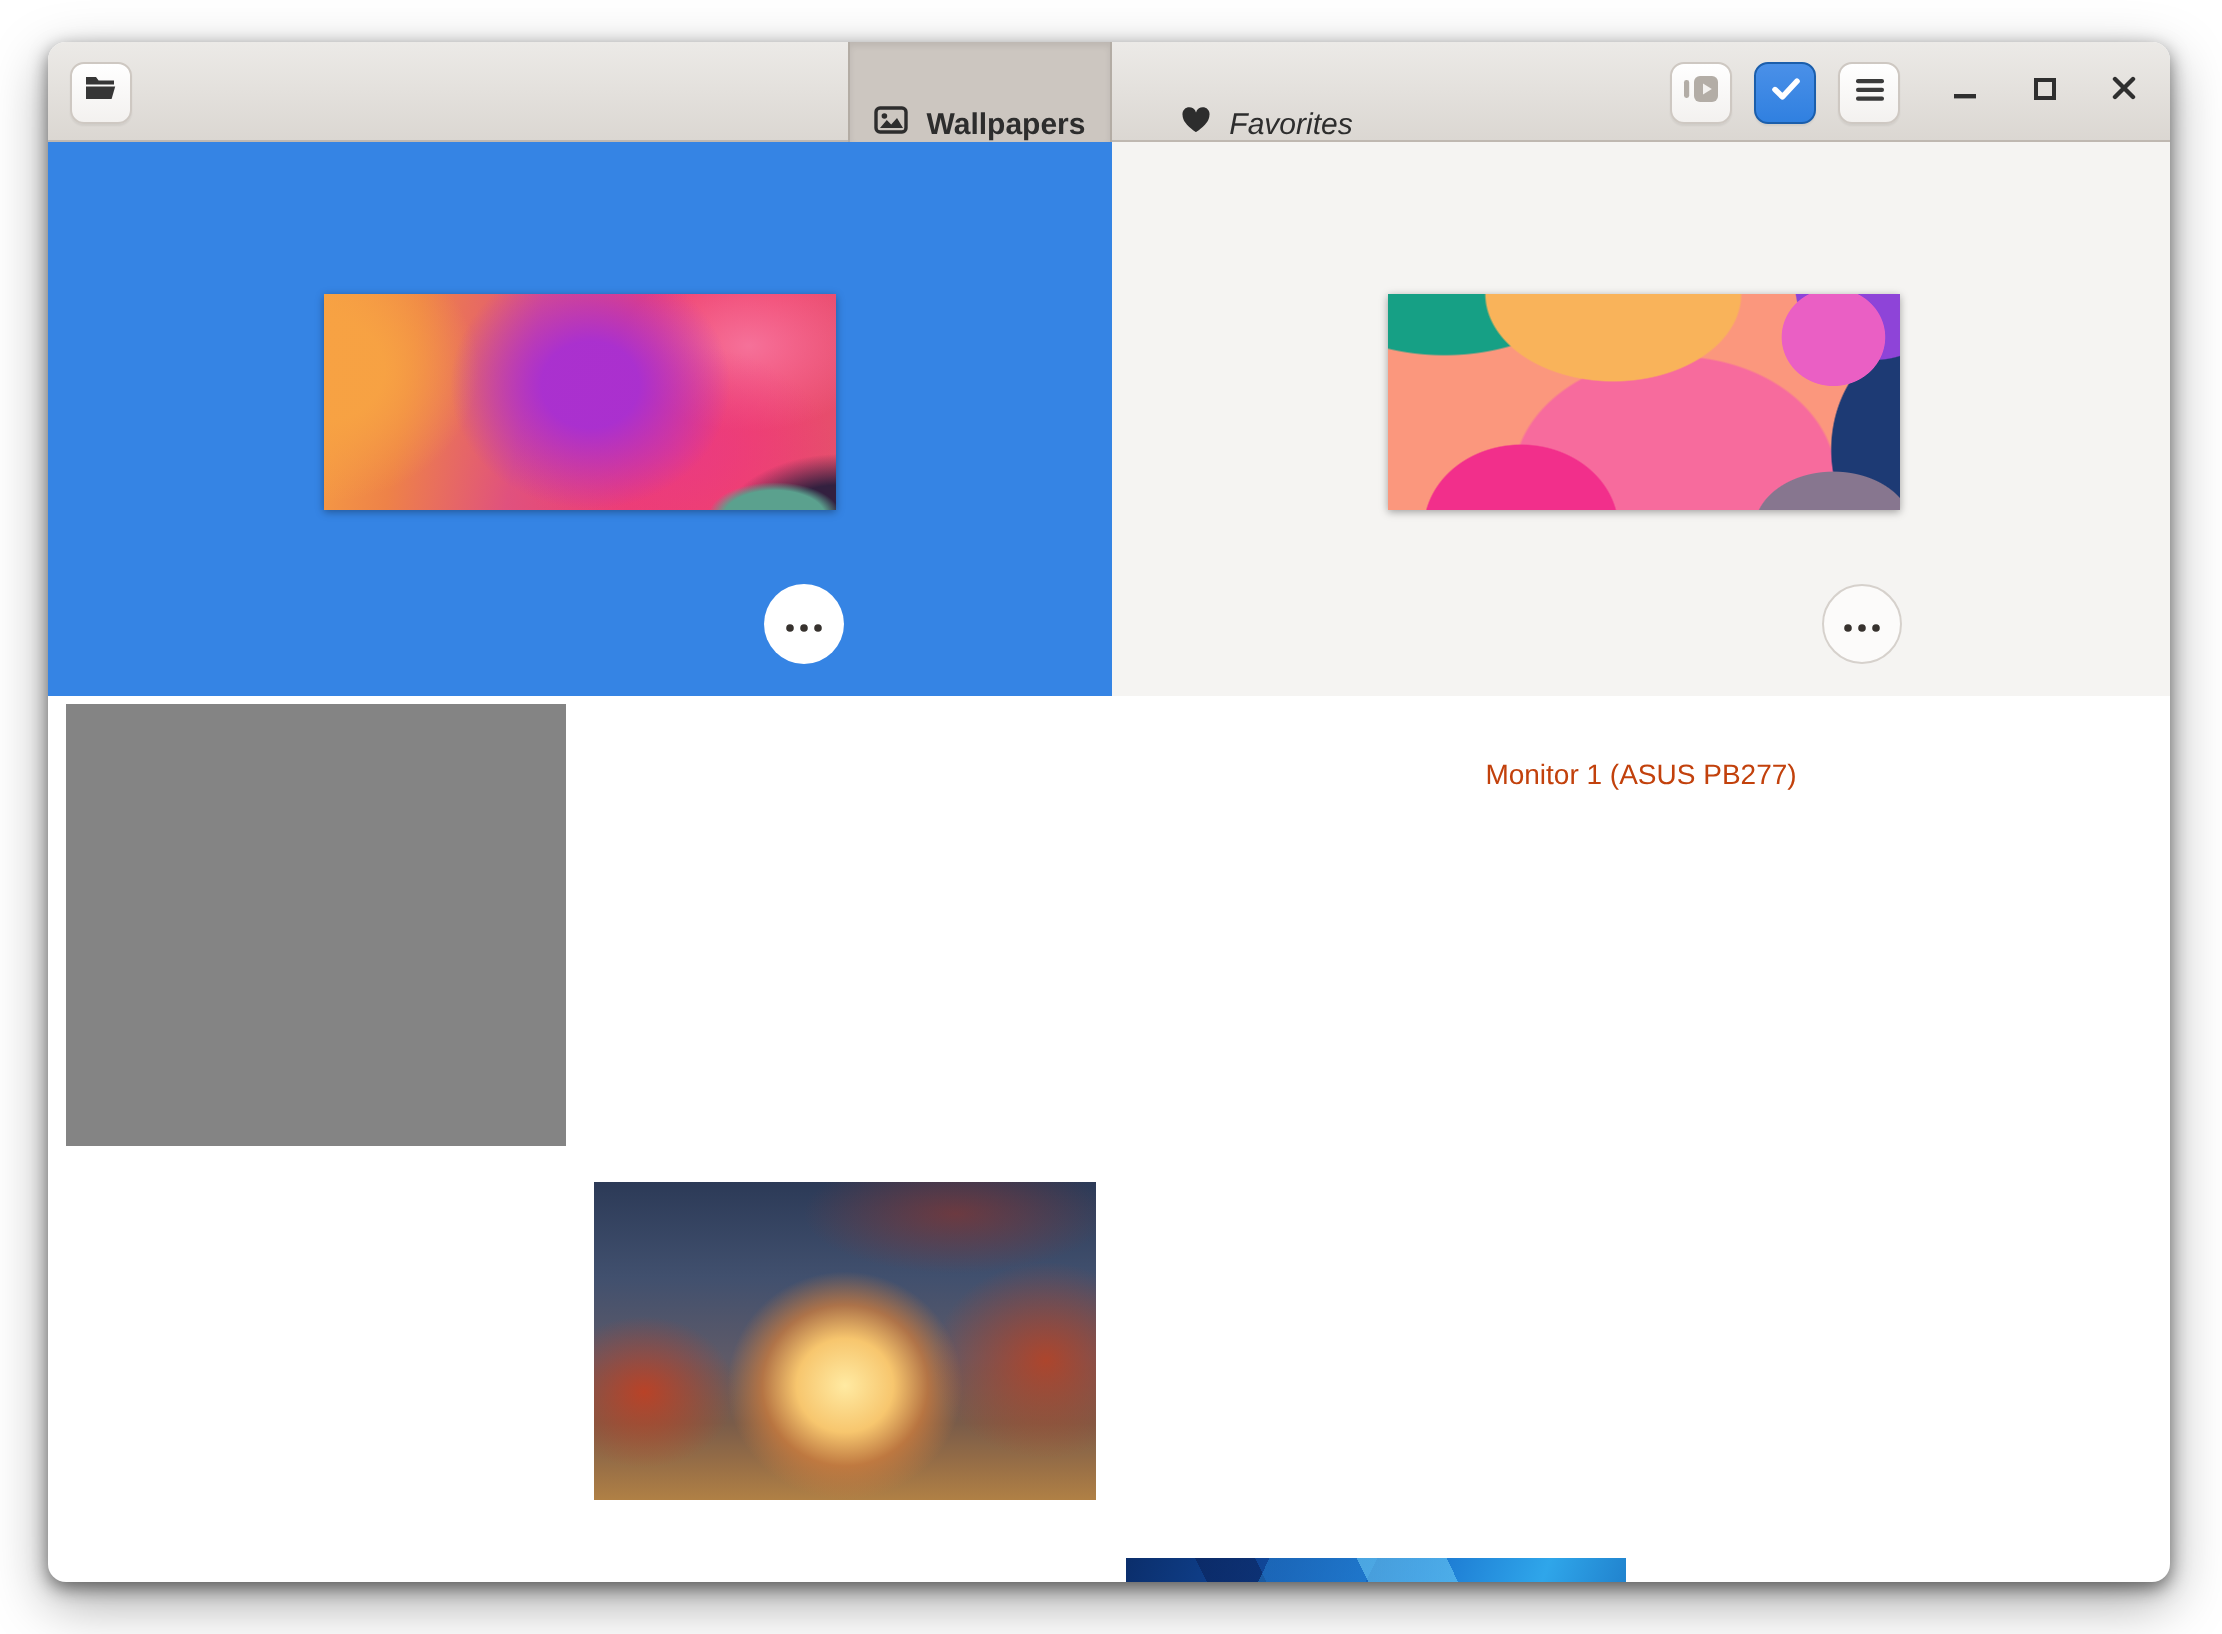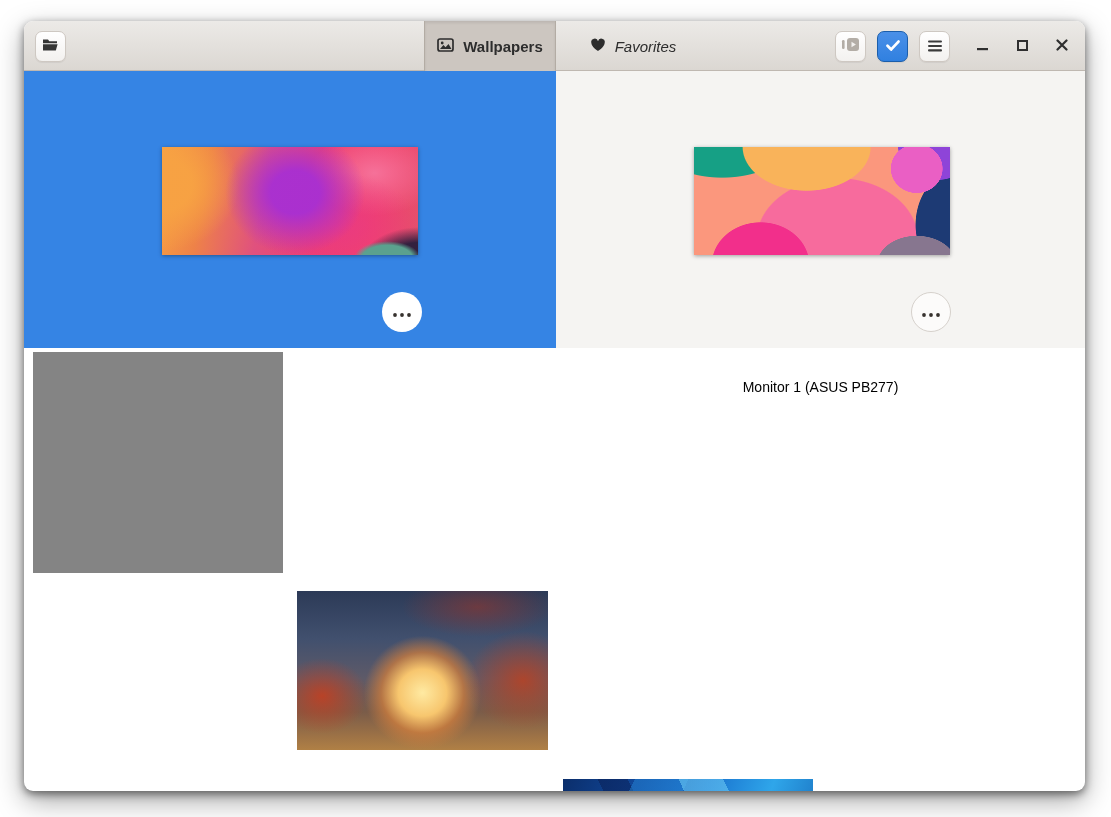--- a/index.html
+++ b/index.html
@@ -23,21 +23,21 @@
   .hbtn{
     position:absolute;top:10px;width:31px;height:31px;border-radius:7px;
     background:linear-gradient(#ffffff,#f3f1ef);
     border:1px solid #cec8c2;box-sizing:border-box;
     display:flex;align-items:center;justify-content:center;
     color:#3b3b3b;box-shadow:0 1px 1px rgba(0,0,0,.06);
   }
   .hbtn.accent{background:linear-gradient(#4a90e8,#3080e0);border-color:#1b5eab;color:#ffffff;}
   .hbtn.disabled{color:#b3ada6;}
   .tab{
-    position:absolute;top:0;height:50px;display:flex;align-items:center;gap:9px;
+    position:absolute;top:0;height:50px;display:flex;align-items:flex-end;gap:9px;
     color:#2d2d2d;font-size:15px;justify-content:center;box-sizing:border-box;
   }
   .tab.active{
     left:400px;width:132px;background:#ccc6c0;
     border-left:1px solid #b3aca4;border-right:1px solid #b3aca4;
     box-shadow:inset 0 2px 3px rgba(0,0,0,.08);font-weight:bold;
   }
   .tab.plain{left:536px;width:146px;font-weight:normal;font-style:italic;}
   .winctl{
     position:absolute;top:0;height:50px;width:34px;display:flex;
@@ -50,21 +50,21 @@
   .panel.unselected{left:532px;width:529px;background:#f5f4f2;}
   .mon-thumb{
     position:absolute;left:138px;top:76px;width:256px;height:108px;
     box-shadow:0 1px 4px rgba(0,0,0,.35);
   }
   .panel-label{
     position:absolute;left:0;top:308px;width:100%;text-align:center;
     font-size:14px;
   }
   .panel.selected .panel-label{color:#ffffff;}
-  .panel.unselected .panel-label{color:#000000;}
+  .panel.unselected .panel-label{color:#c2410c;}
   .dots-btn{
     position:absolute;left:358px;top:221px;width:40px;height:40px;border-radius:50%;
     background:#ffffff;display:flex;align-items:center;justify-content:center;
     color:#37322e;box-sizing:border-box;
   }
   .panel.unselected .dots-btn{left:355px;border:1px solid #d6d1cc;background:#fcfbfa;}
 
   
   .gitem{position:absolute;}
 

